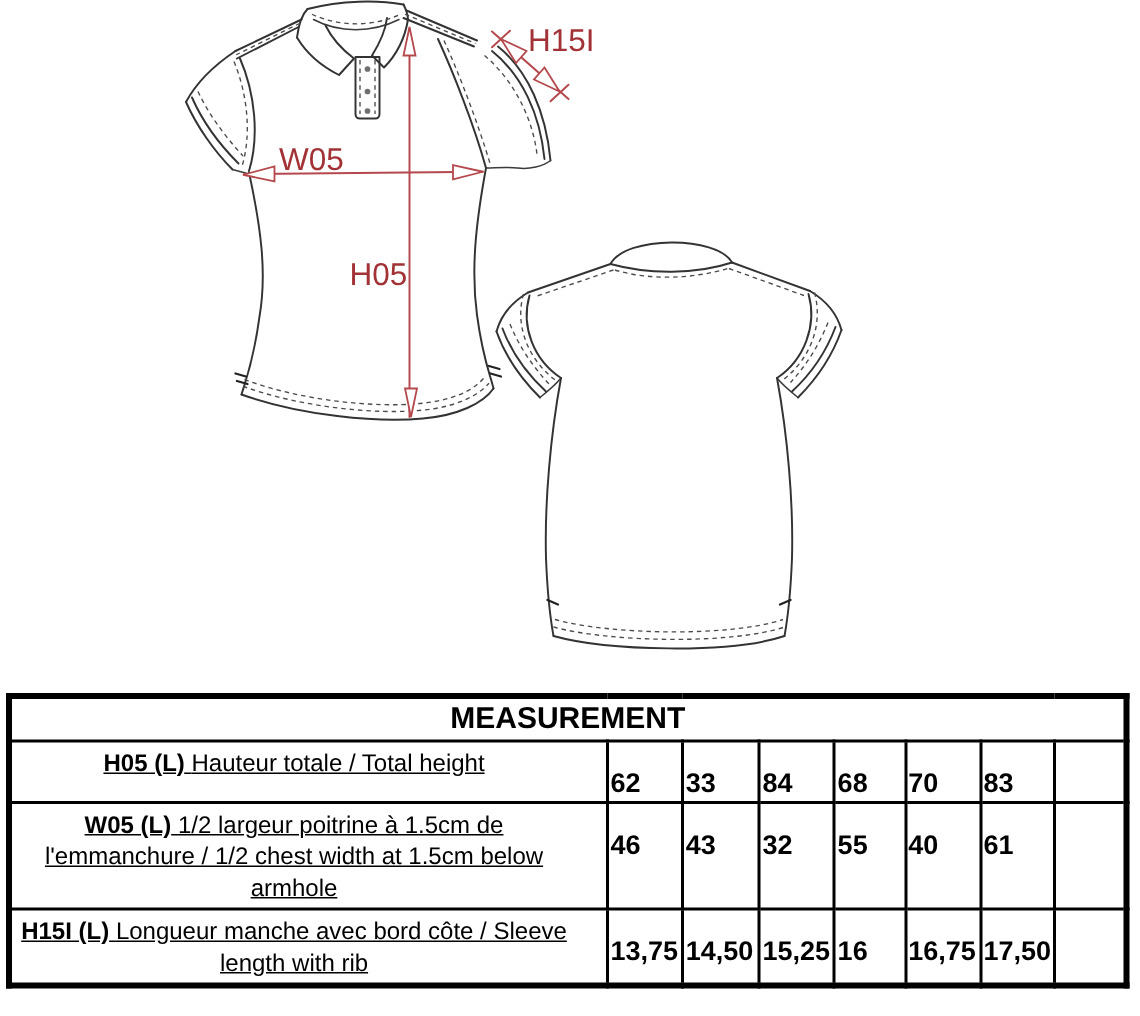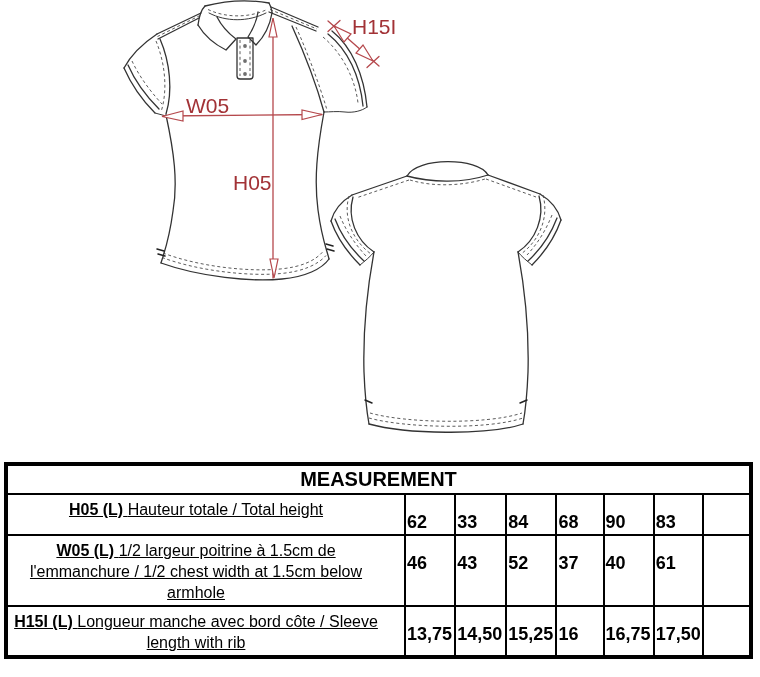--- a/index.html
+++ b/index.html
@@ -190,31 +190,31 @@
       <tr>
         <td class="t-title" colspan="8">MEASUREMENT</td>
       </tr>
 
       <tr class="r-h05">
         <td class="t-desc"><b>H05 (L)</b> <span>Hauteur totale / Total height</span></td>
         <td class="t-val">62</td>
         <td class="t-val">33</td>
         <td class="t-val">84</td>
         <td class="t-val">68</td>
-        <td class="t-val">90</td>
+        <td class="t-val">70</td>
         <td class="t-val">83</td>
         <td class="t-val"></td>
       </tr>
 
       <tr class="r-w05">
         <td class="t-desc"><b>W05 (L)</b> <span>1/2 largeur poitrine à 1.5cm de l'emmanchure / 1/2 chest width at 1.5cm below armhole</span></td>
         <td class="t-val">46</td>
         <td class="t-val">43</td>
-        <td class="t-val">52</td>
-        <td class="t-val">37</td>
+        <td class="t-val">32</td>
+        <td class="t-val">55</td>
         <td class="t-val">40</td>
         <td class="t-val">61</td>
         <td class="t-val"></td>
       </tr>
 
       <tr class="r-h15i">
         <td class="t-desc"><b>H15I (L)</b> <span>Longueur manche avec bord côte / Sleeve length with rib</span></td>
         <td class="t-val">13,75</td>
         <td class="t-val">14,50</td>
         <td class="t-val">15,25</td>

